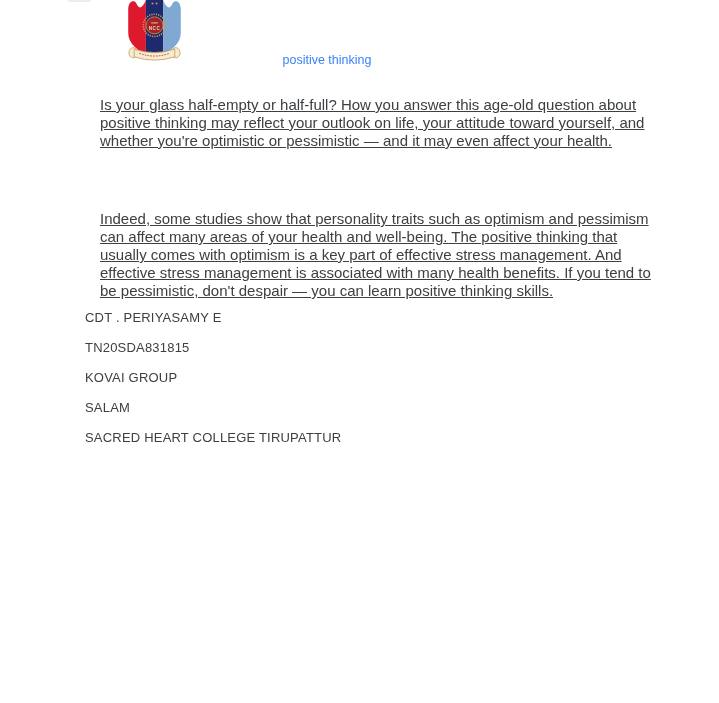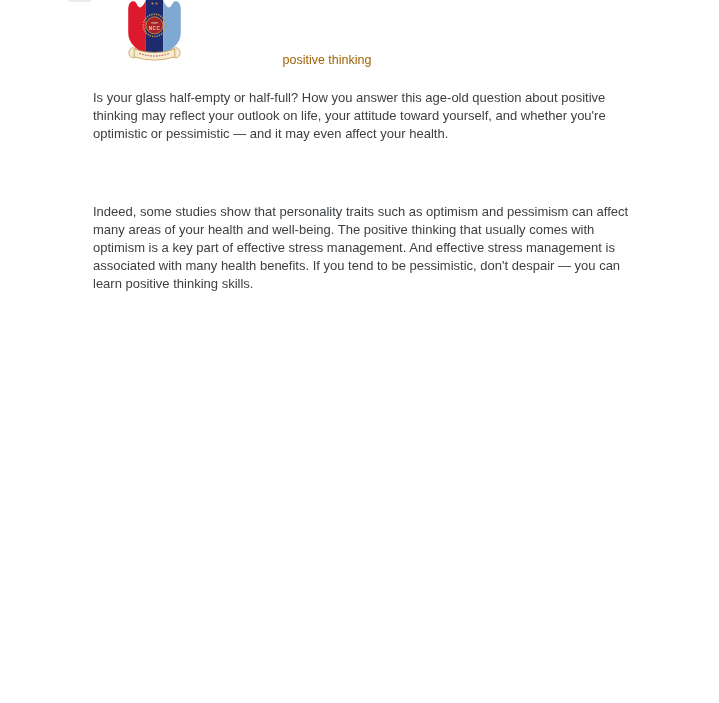--- a/index.html
+++ b/index.html
@@ -33,30 +33,31 @@
     height: 69px;
   }
   .doc-title {
     position: absolute;
     left: 0;
     top: 51px;
     width: 654px;
     text-align: center;
     font-size: 12.5px;
     line-height: 18px;
-    color: #a16207;
+    color: #3b82f6;
   }
   .para {
     position: absolute;
     left: 85px;
     width: 556px;
-    margin: 8px;
-    font-size: 13px;
+    margin: 15px;
+    font-size: 15px;
     line-height: 18px;
     color: #3d4043;
+    text-decoration: underline;
   }
   .para-1 { top: 81px; }
   .para-2 { top: 195px; }
   .signature {
     position: absolute;
     left: 85px;
     top: 309px;
   }
   .sig-line {
     font-size: 13px;
@@ -114,14 +115,21 @@
       </g>
     </svg>
   </div>
 
   <div class="doc-title">positive thinking</div>
 
   <p class="para para-1">Is your glass half-empty or half-full? How you answer this age-old question about positive thinking may reflect your outlook on life, your attitude toward yourself, and whether you're optimistic or pessimistic — and it may even affect your health.</p>
 
   <p class="para para-2">Indeed, some studies show that personality traits such as optimism and pessimism can affect many areas of your health and well-being. The positive thinking that usually comes with optimism is a key part of effective stress management. And effective stress management is associated with many health benefits. If you tend to be pessimistic, don't despair — you can learn positive thinking skills.</p>
 
+  <div class="signature">
+    <div class="sig-line">CDT . PERIYASAMY E</div>
+    <div class="sig-line">TN20SDA831815</div>
+    <div class="sig-line">KOVAI GROUP</div>
+    <div class="sig-line">SALAM</div>
+    <div class="sig-line">SACRED HEART COLLEGE TIRUPATTUR</div>
+  </div>
 
 </div>
 
 </body></html>

